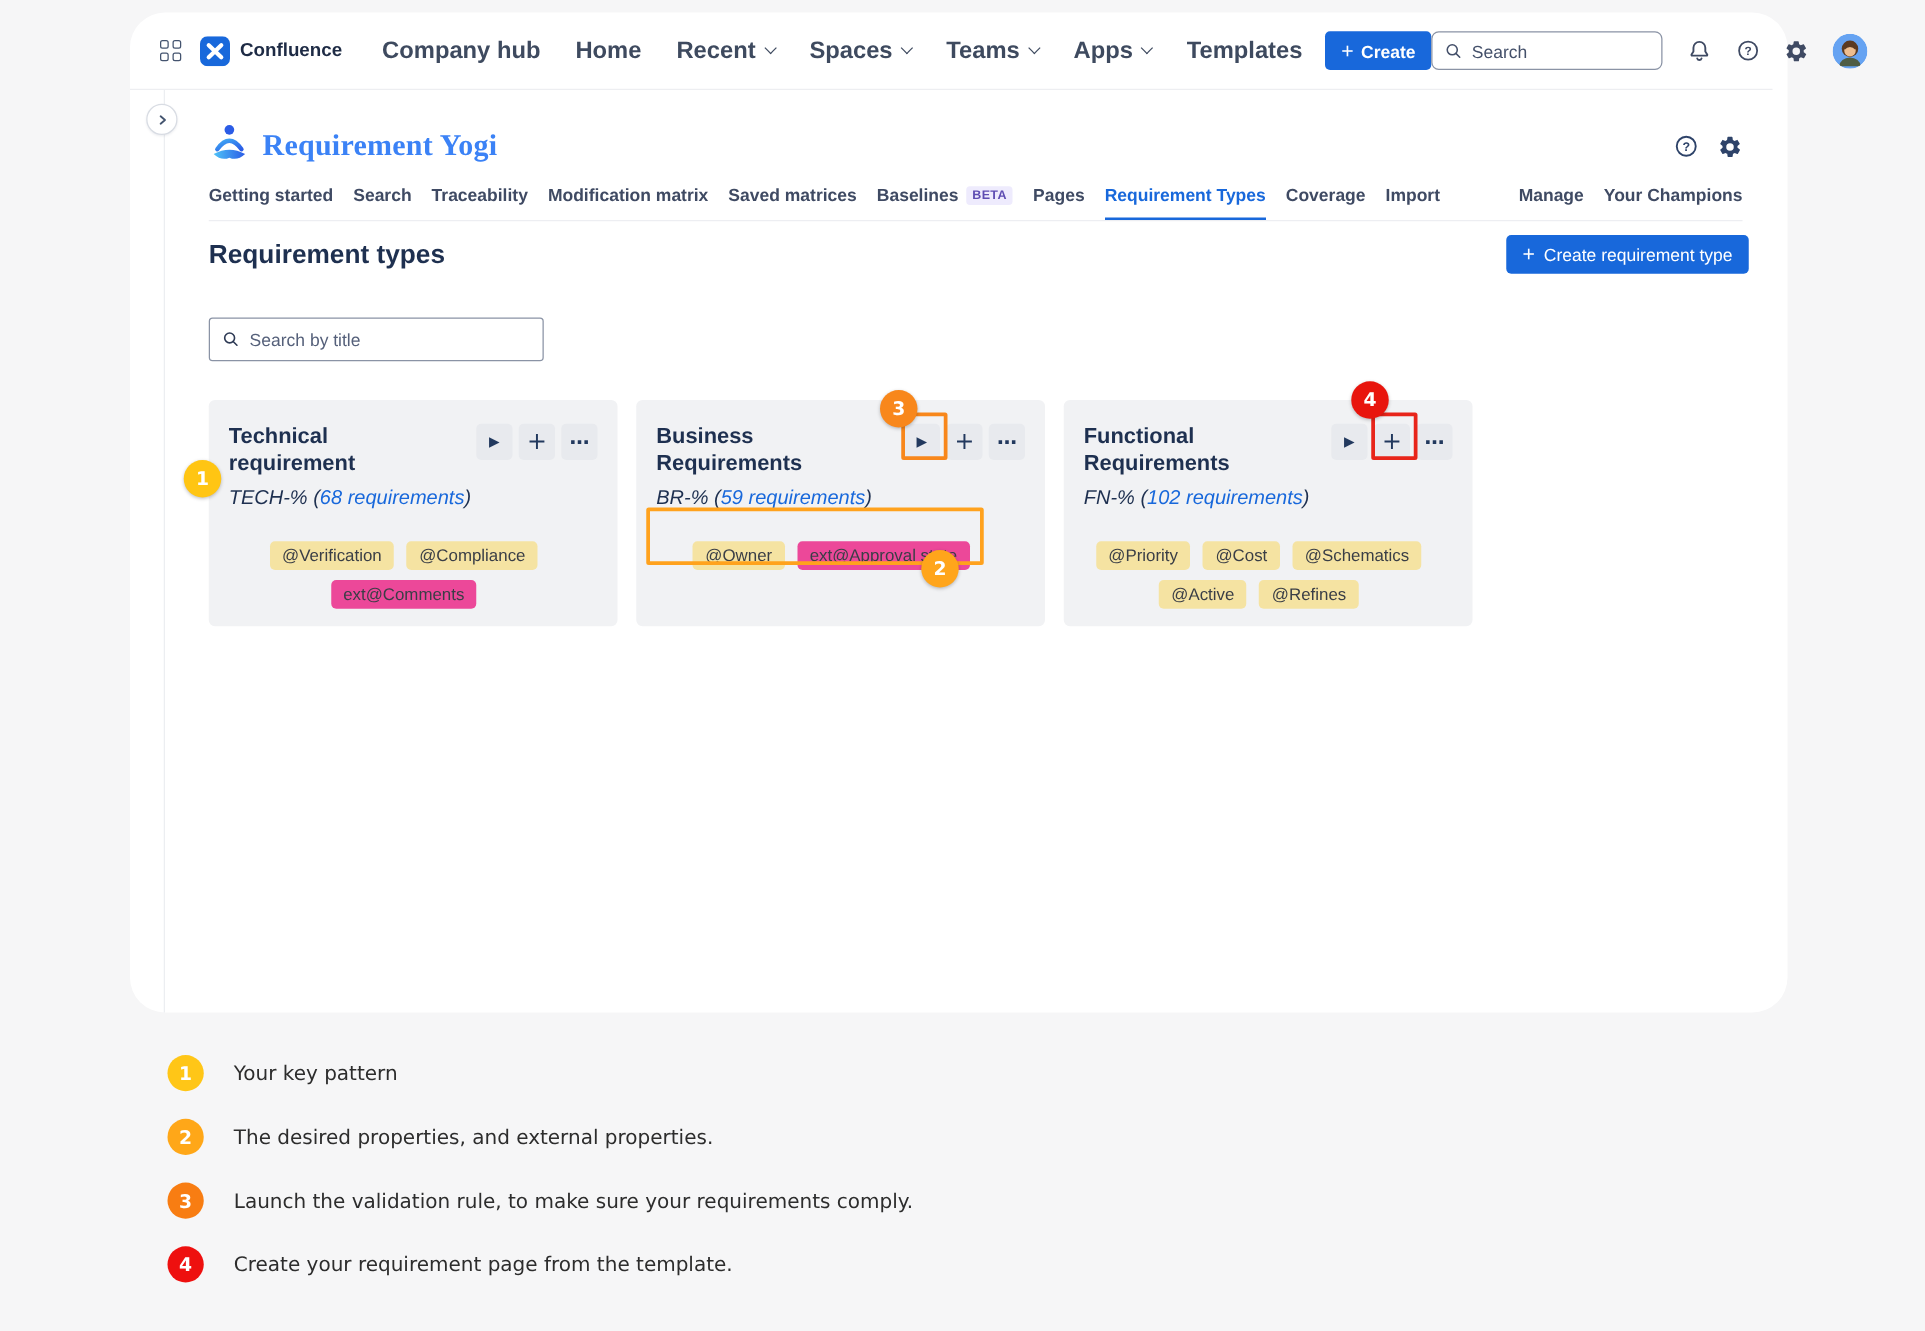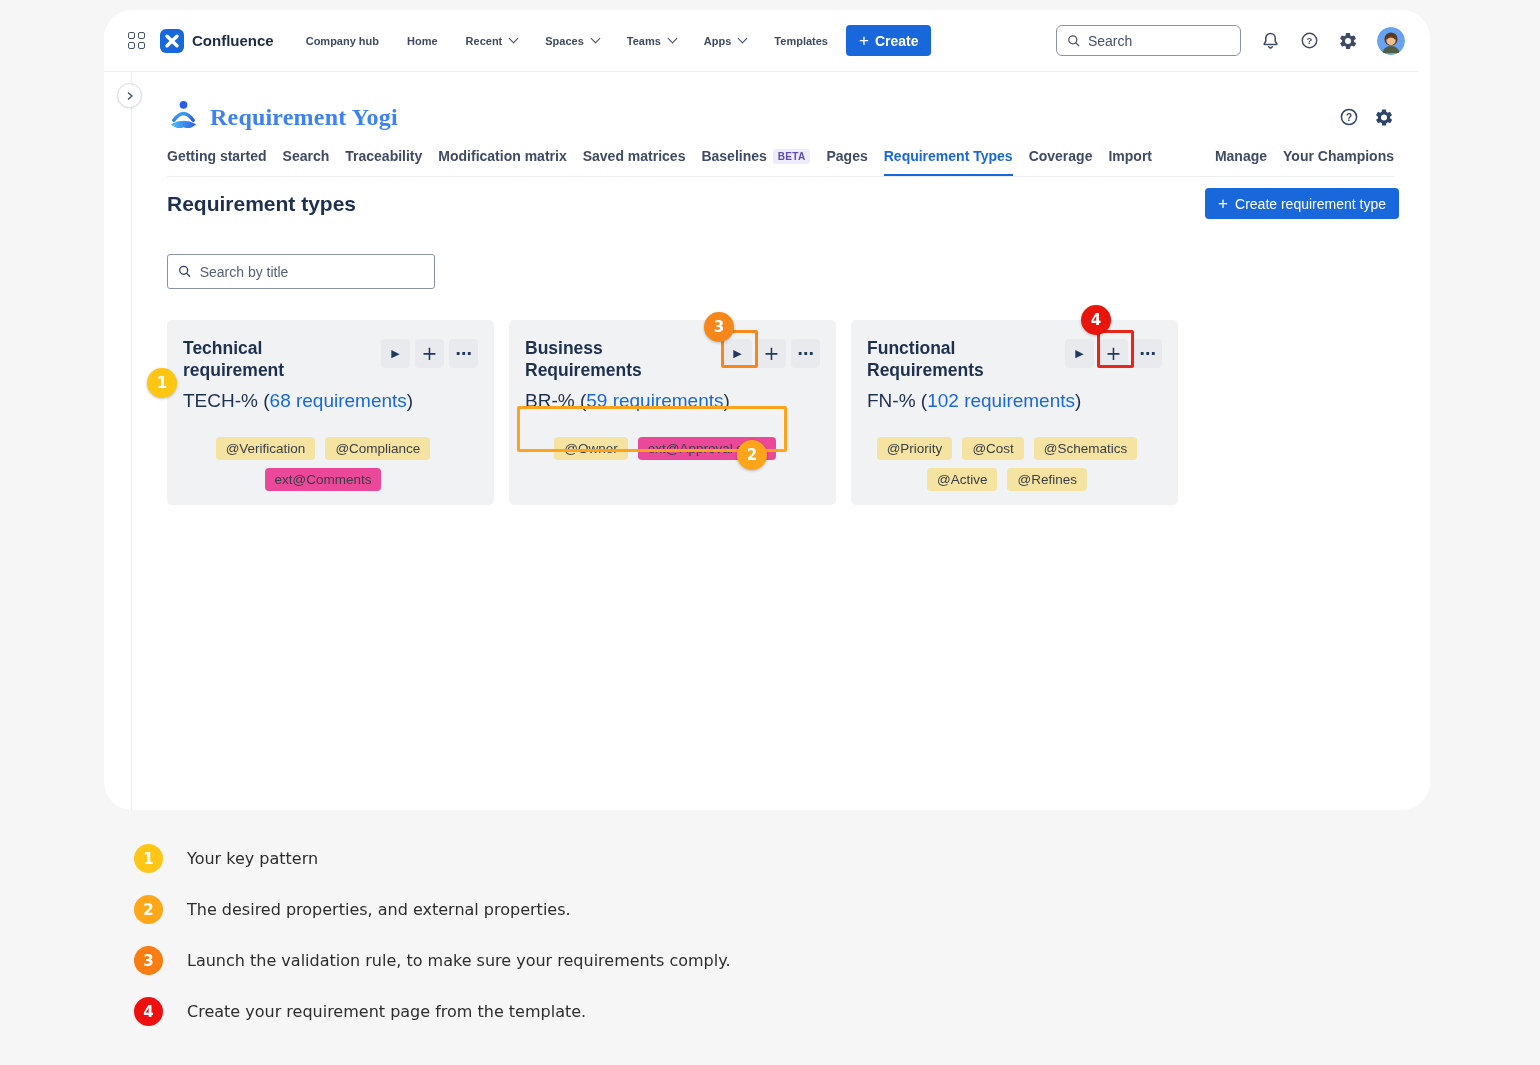--- a/index.html
+++ b/index.html
@@ -23,21 +23,21 @@
     position:absolute; top:0; left:0; right:12px; height:62px;
     display:flex; align-items:center;
     padding:0 13px 0 24px;
     border-bottom:1px solid #EDEEF1;
   }
   .grid-icon { display:grid; grid-template-columns:7px 7px; grid-gap:3px; margin-right:15px; cursor:pointer; }
   .grid-icon i { width:7px; height:7px; border:1.7px solid #44546F; border-radius:2px; display:block; }
   .conf-logo { width:24px; height:24px; margin-right:8px; cursor:pointer; }
   .product-name { font-size:15px; font-weight:700; color:#1E2B45; margin-right:27px; }
   .nav-items { display:flex; align-items:center; gap:18px; }
-  .nav-item { font-size:11px; font-weight:600; color:#3E4A5F; padding:6px 5px; cursor:pointer; display:flex; align-items:center; white-space:nowrap; }
+  .nav-item { font-size:19px; font-weight:600; color:#3E4A5F; padding:6px 5px; cursor:pointer; display:flex; align-items:center; white-space:nowrap; }
   .chev { width:7px; height:7px; border-right:1.7px solid #3E4A5F; border-bottom:1.7px solid #3E4A5F; transform:rotate(45deg); display:inline-block; margin-left:8px; margin-top:-4px; }
   .create-btn {
     margin-left:13px; height:31px; padding:0 13px; border:none; border-radius:4px;
     background:#1868DB; color:#fff; font-size:14px; font-weight:600;
     display:flex; align-items:center; gap:6px; cursor:pointer; font-family:inherit;
   }
   .create-btn .plus-glyph { font-size:17px; font-weight:400; line-height:1; }
   .topbar-right { margin-left:auto; display:flex; align-items:center; gap:19px; }
   .search-box {
     width:185px; height:31px; border:1px solid #8A93A5; border-radius:6px;
@@ -93,21 +93,21 @@
   .card-head { display:flex; justify-content:space-between; align-items:flex-start; }
   .card-title { font-size:17.5px; line-height:1.27; font-weight:700; color:#1E3050; max-width:165px; }
   .card-actions { display:flex; gap:5px; margin-top:2px; }
   .icon-btn {
     width:29px; height:29px; border:none; border-radius:4px; background:#E8EAEE;
     display:flex; align-items:center; justify-content:center; cursor:pointer; color:#22395E; font-family:"DejaVu Sans", sans-serif;
   }
   .icon-btn .play  { font-size:11px; line-height:1; color:#22395E; }
   .icon-btn .plus  { font-size:19px; line-height:1; font-weight:400; }
   .icon-btn .dots  { font-size:16px; line-height:1; font-weight:700; }
-  .card-key { margin-top:9px; font-size:19px; color:#1E3050; }
+  .card-key { margin-top:9px; font-size:16px; color:#1E3050;font-style:italic; }
   .count-link { color:#1868DB; text-decoration:none; cursor:pointer; }
   .card-tags { margin-top:25px; display:flex; flex-wrap:wrap; gap:8px 10px; max-width:280px;justify-content:center; }
   .tag { font-size:13.5px; padding:4px 10px; border-radius:4px; color:#3A3E46; white-space:nowrap; }
   .tag.yellow { background:#F5E3A2; }
   .tag.purple { background:#ec4899; }
 
   
   .marker {
     position:absolute; width:30px; height:30px; border-radius:50%;
     display:flex; align-items:center; justify-content:center;

